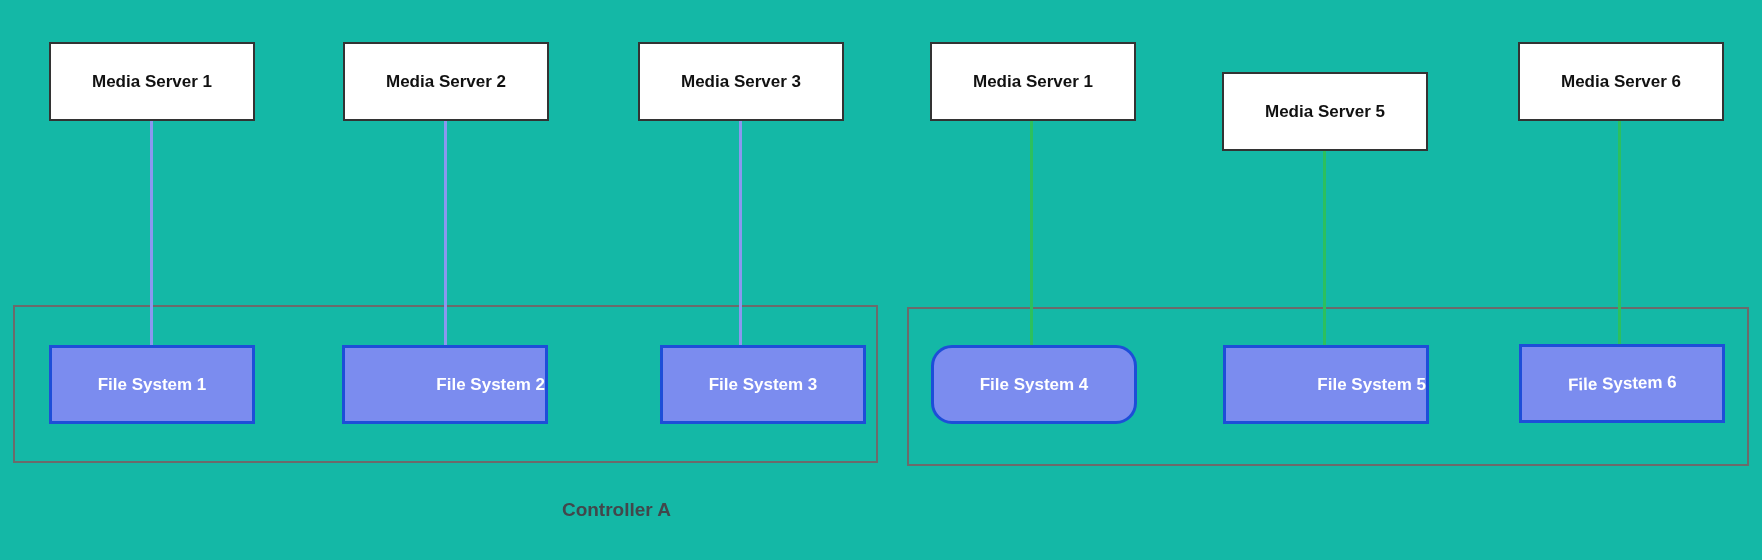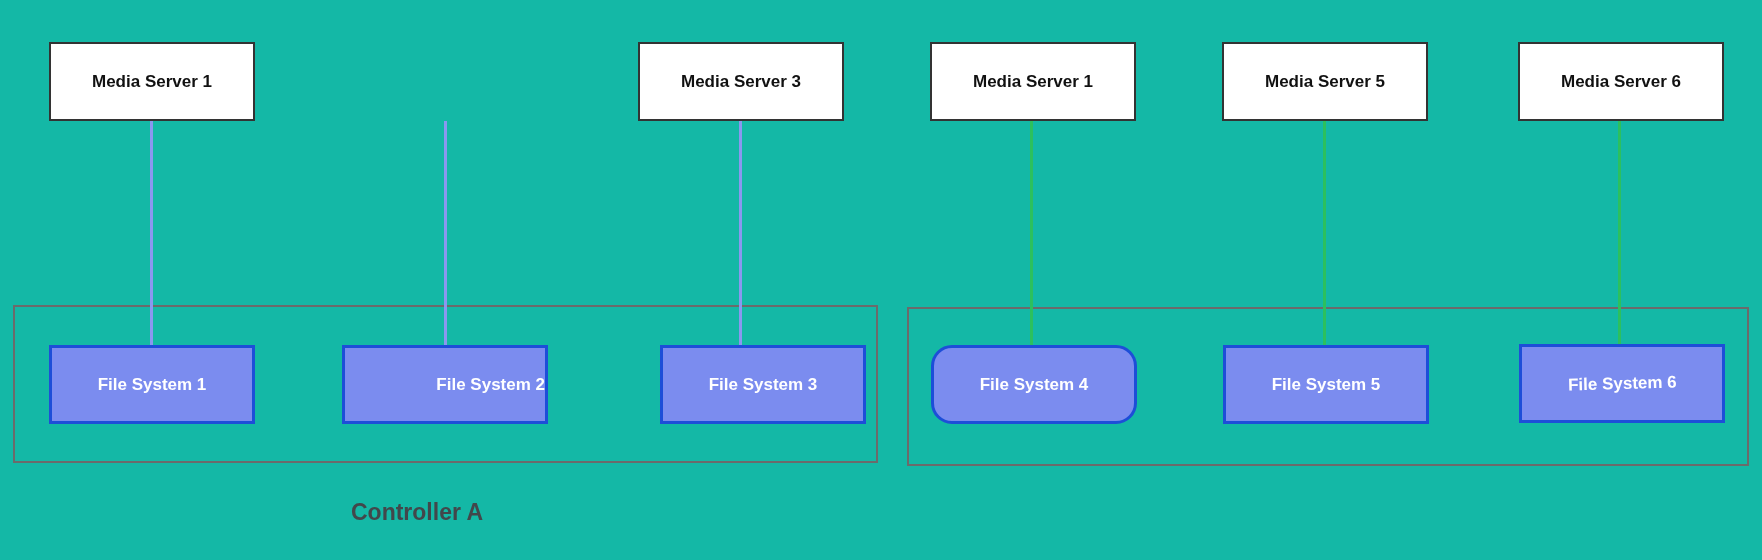--- a/index.html
+++ b/index.html
@@ -62,38 +62,38 @@
   .fs {
     top: 345px;
     background: #7b8cef;
     border: 3px solid #1d4ed8;
     color: #ffffff;
   }
   .sx1 { left: 49px; }
   .sx2 { left: 343px; }
   .sx3 { left: 638px; }
   .sx4 { left: 930px; }
-  .sx5 { left: 1222px; }
+  .sx5 { left: 1222px; margin-top: 30px; }
   .sx6 { left: 1518px; }
   .fx1 { left: 49px; }
   .fx2 { left: 342px; justify-content: flex-end; }
   .fx3 { left: 660px; }
   .fx4 { left: 931px; border-radius: 21px; }
-  .fx5 { left: 1223px; }
+  .fx5 { left: 1223px; justify-content: flex-end; }
   .fx6 { left: 1519px; top: 344px; }
   .fx6 .node-label { transform: rotate(-1.5deg); display: inline-block; }
 
   
   .controller-label {
     position: absolute;
     top: 499px;
     width: 320px;
-    text-align: left;
+    text-align: right;
     font-weight: bold;
-    font-size: 23px;
+    font-size: 19px;
     color: #42474b;
   }
   .cla { left: 351px; }
   .clb { left: 1182px; }
 </style>
 </head>
 <body>
 
 <div class="canvas">
 
@@ -102,20 +102,23 @@
 
   <div class="link blue lx1"></div>
   <div class="link blue lx2"></div>
   <div class="link blue lx3"></div>
   <div class="link green lx4"></div>
   <div class="link green lx5"></div>
   <div class="link green lx6"></div>
 
   <div class="node server sx1">
     <span class="node-label">Media Server 1</span>
+  </div>
+  <div class="node server sx2">
+    <span class="node-label">Media Server 2</span>
   </div>
   <div class="node server sx3">
     <span class="node-label">Media Server 3</span>
   </div>
   <div class="node server sx4">
     <span class="node-label">Media Server 1</span>
   </div>
   <div class="node server sx5">
     <span class="node-label">Media Server 5</span>
   </div>

